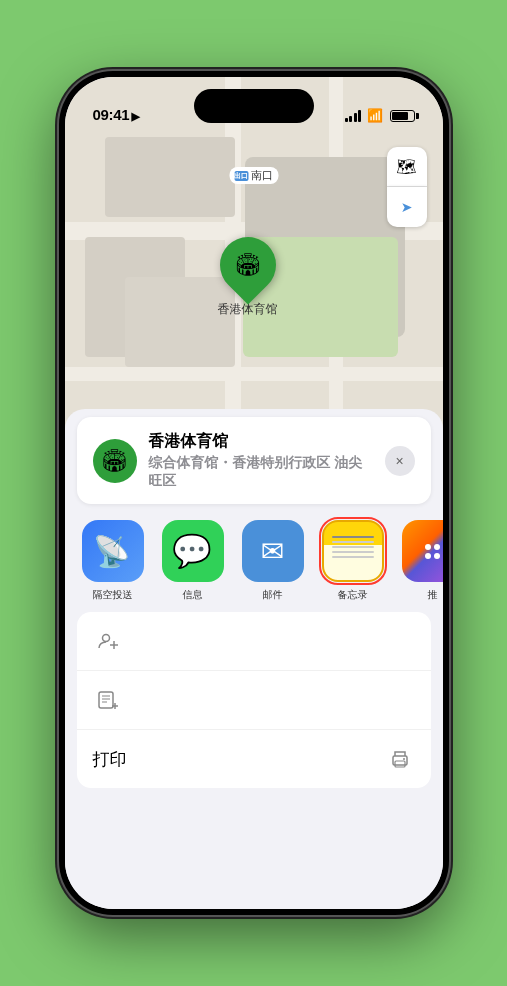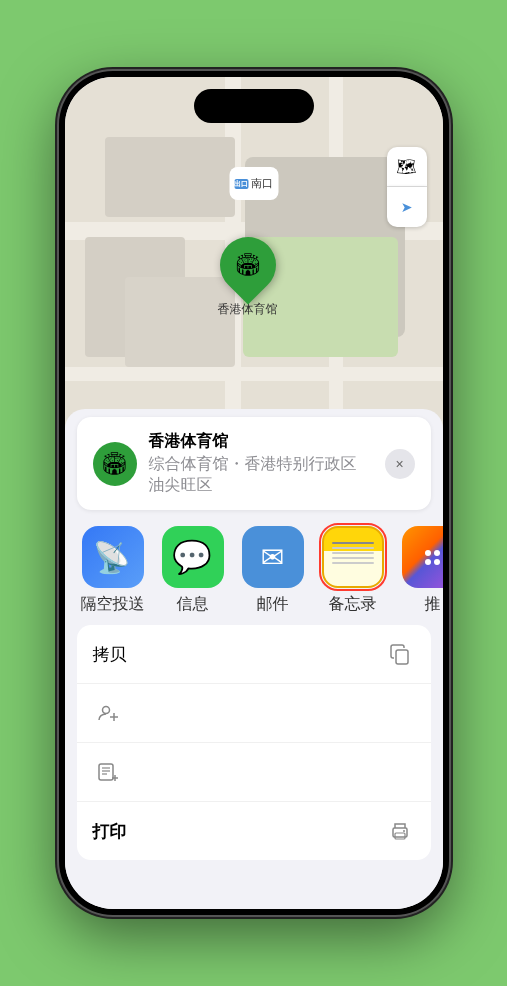--- a/index.html
+++ b/index.html
@@ -175,21 +175,21 @@
       border-radius: 6px;
     }
     .map-label-nankow {
       position: absolute;
       top: 90px;
       left: 50%;
       transform: translateX(-50%);
       font-size: 11px;
       color: #333;
       background: white;
-      padding: 9px 5px;
+      padding: 1px 5px;
       border-radius: 8px;
       white-space: nowrap;
       display: flex;
       align-items: center;
       gap: 3px;
     }
     .map-label-icon {
       width: 14px;
       height: 10px;
       background: #4a90d9;
@@ -295,23 +295,24 @@
     }
     .venue-info {
       flex: 1;
     }
     .venue-name {
       font-size: 16px;
       font-weight: 600;
       color: #000;
     }
     .venue-subtitle {
-      font-size: 16px;
+      font-size: 14px;
       color: #8e8e93;
       margin-top: 2px;
+      font-weight: bold;
     }
     .close-btn {
       width: 30px;
       height: 30px;
       background: #e5e5ea;
       border-radius: 50%;
       display: flex;
       align-items: center;
       justify-content: center;
       font-size: 14px;
@@ -359,41 +360,40 @@
       border: 2px solid #e8a900;
     }
     .share-icon-wrap.notes.selected {
       outline: 2px solid #ff3b30;
       outline-offset: 1px;
     }
     .share-icon-wrap.more {
       background: linear-gradient(135deg, #ff9500 0%, #ff6000 40%, #5856d6 50%, #af52de 100%);
     }
     .share-label {
-      font-size: 16px;
+      font-size: 10px;
       color: #333;
     }
     
     .action-list {
       margin: 10px 12px 0;
       background: white;
       border-radius: 14px;
       overflow: hidden;
     }
     .action-item {
       display: flex;
       align-items: center;
       justify-content: space-between;
       padding: 14px 16px;
       border-bottom: 1px solid #f0f0f0;
       cursor: pointer;
     }
     .action-item:last-child {
       border-bottom: none;
-      font-weight: bold;
     }
     .action-text {
       font-size: 17px;
       color: #000;
     }
     .action-icon {
       width: 30px;
       height: 30px;
       display: flex;
       align-items: center;
@@ -431,20 +431,37 @@
     }
   </style>
 </head>
 <body>
 
 <div class="phone-frame">
   <div class="phone-screen">
 
     <div class="dynamic-island"></div>
 
+    <div class="status-bar">
+      <div class="status-time">
+        <span>09:41</span><span style="font-size:11px;margin-left:2px;">▶</span>
+      </div>
+      <div class="status-icons">
+        <div class="signal-bars">
+          <div class="signal-bar" style="height:4px;"></div>
+          <div class="signal-bar" style="height:6px;"></div>
+          <div class="signal-bar" style="height:9px;"></div>
+          <div class="signal-bar" style="height:12px;"></div>
+        </div>
+        <span style="font-size:13px;">📶</span>
+        <div class="battery-icon">
+          <div class="battery-fill"></div>
+        </div>
+      </div>
+    </div>
 
     <div class="map-area">
       <div class="map-bg">
 
         <div class="map-road-h1"></div>
         <div class="map-road-h2"></div>
         <div class="map-road-v1"></div>
         <div class="map-road-v2"></div>
 
         <div class="map-block-1"></div>
@@ -534,29 +551,20 @@
               <div style="width:6px;height:6px;border-radius:50%;background:white;"></div>
             </div>
           </div>
           <span class="share-label">推</span>
         </div>
 
       </div>
 
       <div class="action-list">
 
-        <div class="action-item">
-          <span class="action-text">拷贝</span>
-          <div class="action-icon">
-            <svg width="22" height="22" viewBox="0 0 22 22" fill="none">
-              <rect x="7" y="7" width="12" height="14" rx="2" stroke="#888" stroke-width="1.5" fill="none"></rect>
-              <path d="M5 15H4a2 2 0 01-2-2V4a2 2 0 012-2h9a2 2 0 012 2v1" stroke="#888" stroke-width="1.5" fill="none"></path>
-            </svg>
-          </div>
-        </div>
 
 
         <div class="action-item">
           <div class="action-icon">
             <svg width="22" height="22" viewBox="0 0 22 22" fill="none">
               <circle cx="9" cy="8" r="3.5" stroke="#888" stroke-width="1.5" fill="none"></circle>
               <path d="M2 18c0-3.5 3-6 7-6" stroke="#888" stroke-width="1.5" fill="none"></path>
               <circle cx="17" cy="15" r="0.5" fill="#888"></circle>
               <line x1="17" y1="11" x2="17" y2="19" stroke="#888" stroke-width="1.5"></line>
               <line x1="13" y1="15" x2="21" y2="15" stroke="#888" stroke-width="1.5"></line>

